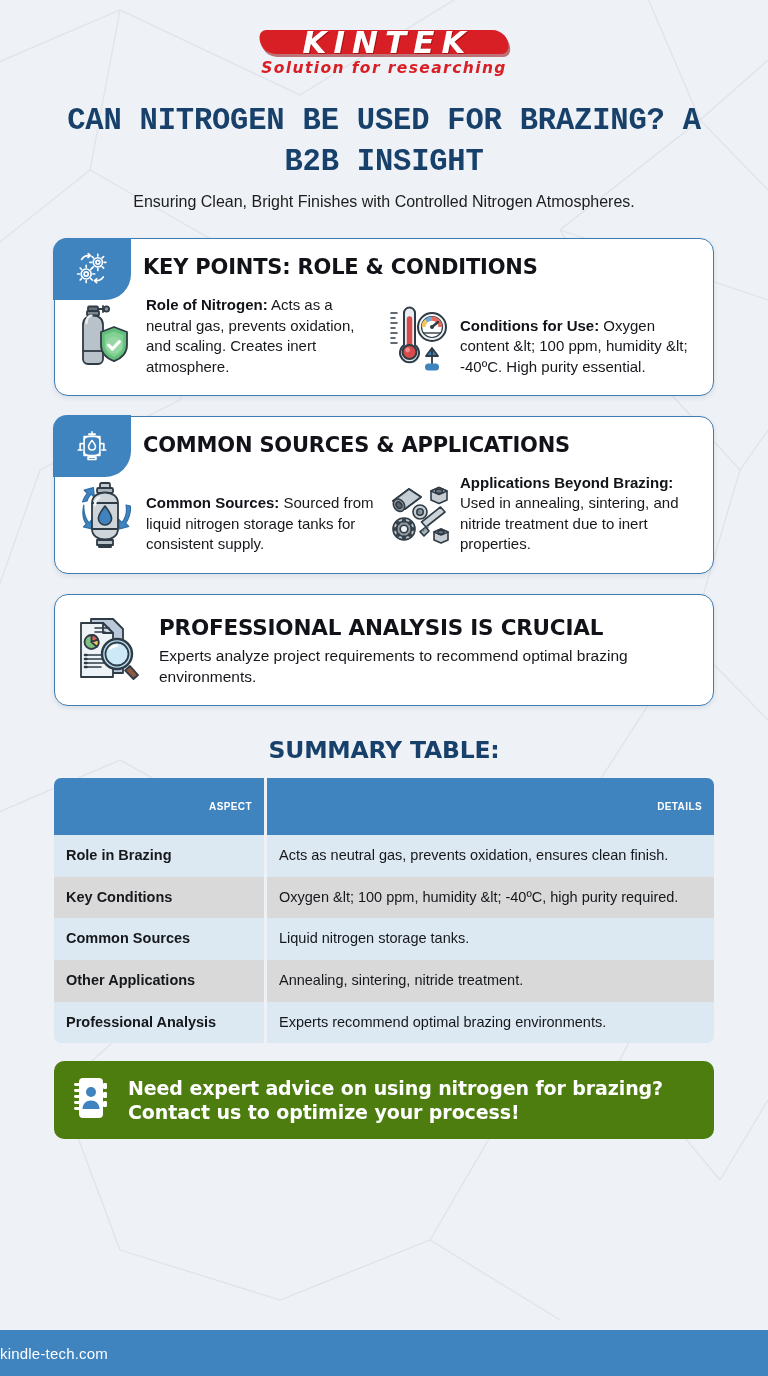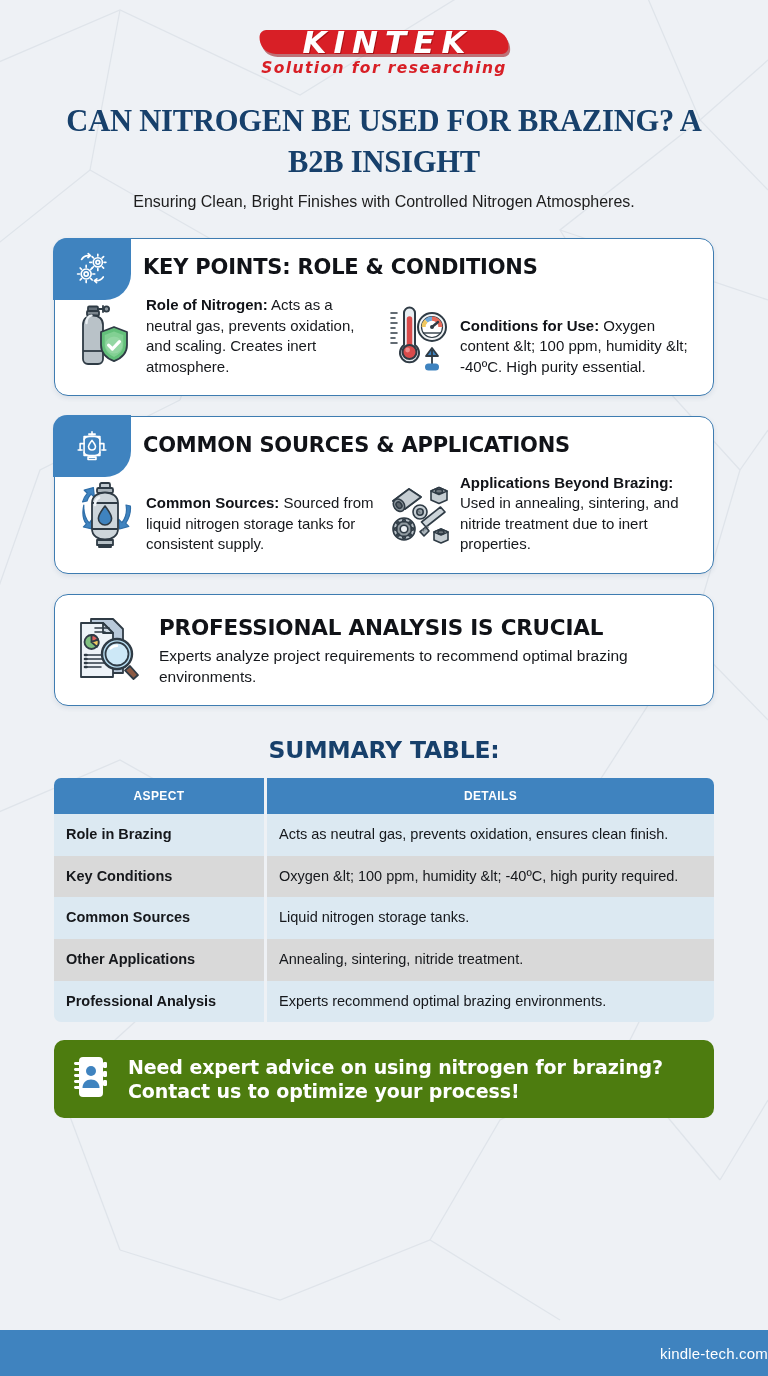--- a/index.html
+++ b/index.html
@@ -82,21 +82,21 @@
   
   .headline {
     margin-top: 24px;
     text-align: center;
     color: #17406b;
     font-size: 30.5px;
     font-weight: bold;
     line-height: 1.33;
     letter-spacing: -0.2px;
     padding: 0 40px;
-    font-family: Liberation Serif, serif;
+    font-family: Liberation Mono, monospace;
   }
   .subhead {
     margin-top: 9px;
     text-align: center;
     color: #1d1d1d;
     font-size: 16px;
     line-height: 1.33;
     padding: 0 80px;
   }
 
@@ -193,25 +193,25 @@
   table.summary {
     margin: 14px 54px 0 54px;
     width: 660px;
     border-collapse: separate;
     border-spacing: 0;
     table-layout: fixed;
   }
   table.summary th {
     background: #3f83bf;
     color: #ffffff;
-    text-align: center;
-    font-size: 12px;
+    text-align: right;
+    font-size: 10px;
     font-weight: bold;
     letter-spacing: .4px;
-    padding: 11px 12px;
+    padding: 23px 12px;
   }
   table.summary th:first-child { border-radius: 7px 0 0 0; width: 210px; }
   table.summary th:last-child  { border-radius: 0 7px 0 0; border-left: 3px solid #eef1f5; }
   table.summary td {
     font-size: 14.5px;
     padding: 11px 12px;
     vertical-align: middle;
     line-height: 1.35;
     color: #16181c;
   }
@@ -243,21 +243,21 @@
     font-family: "DejaVu Sans", sans-serif;
   }
 
   
   .footer {
     margin-top: auto;
     background: #3f83bf;
     height: 46px;
     display: flex;
     align-items: center;
-    justify-content: flex-end;
+    justify-content: flex-start;
   }
   .footer a, .footer span {
     color: #ffffff;
     font-size: 15px;
     text-decoration: none;
     letter-spacing: .2px;
   }
 </style>
 </head>
 <body>

